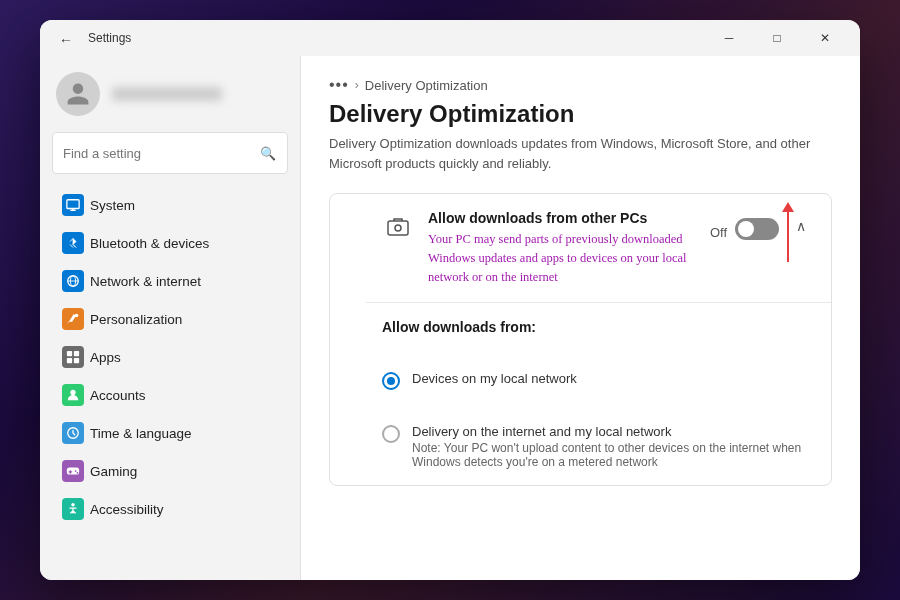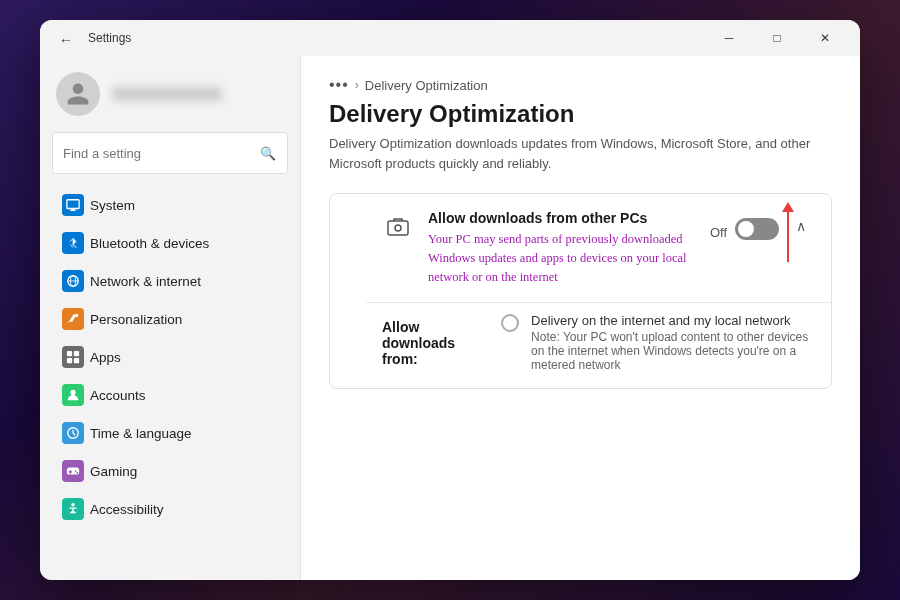--- a/index.html
+++ b/index.html
@@ -493,23 +493,29 @@
             <div class="expand-btn">∧</div>
           </div>
 
           <div style="position:absolute; right:42px; top:18px;">
             <div style="width:2px; height:50px; background:#e63e3e; margin: 0 auto; position:relative;">
               <div style="width:0; height:0; border-left:6px solid transparent; border-right:6px solid transparent; border-bottom:10px solid #e63e3e; position:absolute; left:-5px; top:-10px;"></div>
             </div>
           </div>
         </div>
 
-        <div class="card-row" style="flex-direction:row; padding:0;">
+        <div class="card-row" style="flex-direction:column; padding:0;">
           <div class="section-title">Allow downloads from:</div>
 
+          <div class="radio-option">
+            <div class="radio-circle selected"></div>
+            <div>
+              <div class="radio-text">Devices on my local network</div>
+            </div>
+          </div>
 
           <div class="radio-option" style="padding-bottom:16px;">
             <div class="radio-circle"></div>
             <div>
               <div class="radio-text">Delivery on the internet and my local network</div>
               <div class="radio-note">Note: Your PC won't upload content to other devices on the internet when Windows detects you're on a metered network</div>
             </div>
           </div>
         </div>
       </div>

